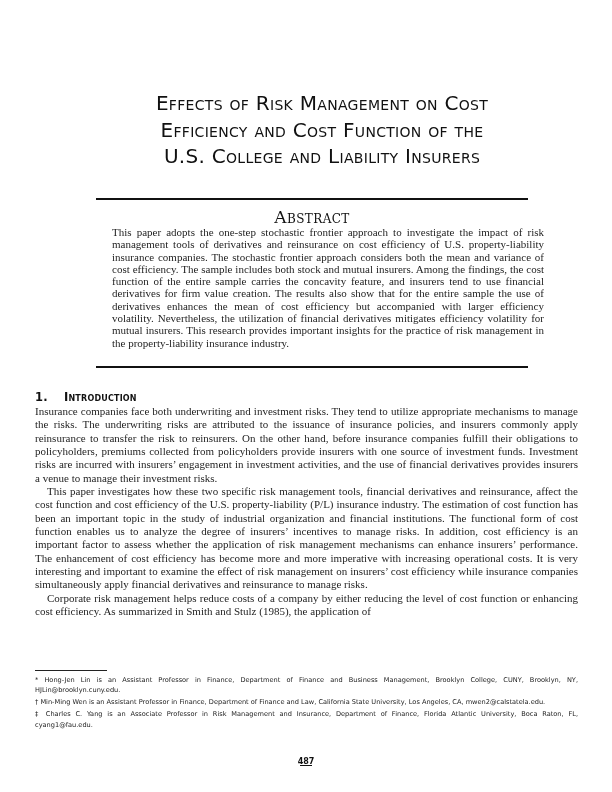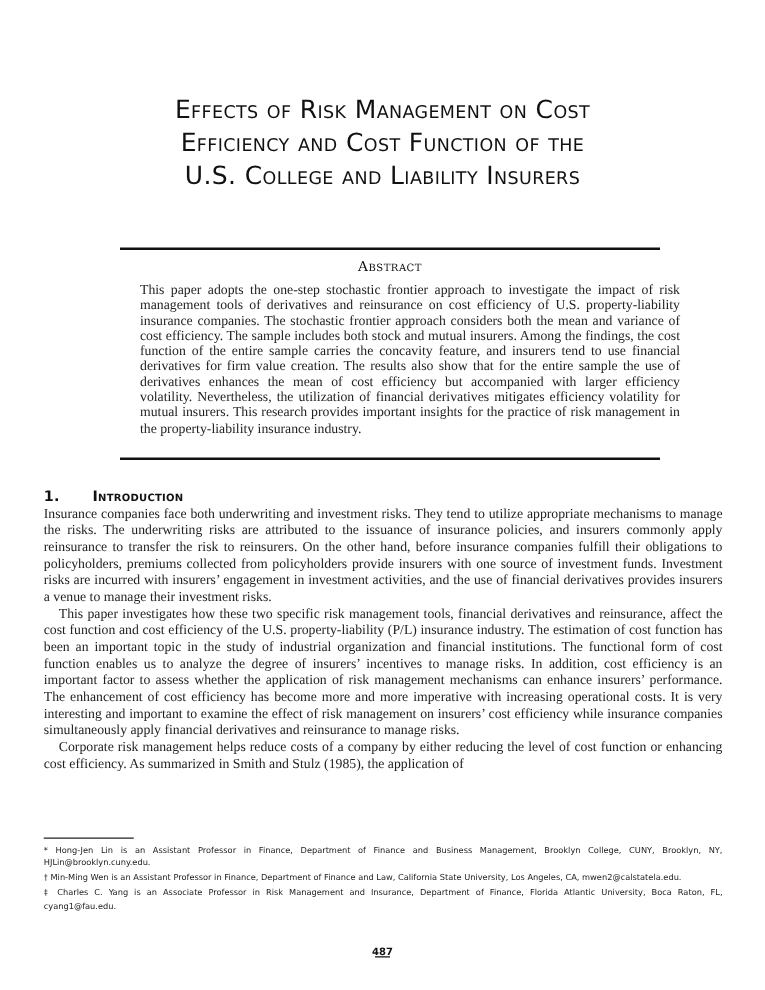--- a/index.html
+++ b/index.html
@@ -21,21 +21,21 @@
     }
     .authors sup { font-size: 7px; vertical-align: 4px; line-height: 0; }
 
     .rule { position: absolute; background: #111; }
     .rule-top { left: 96px; top: 198px; width: 432px; height: 2px; }
     .rule-bottom { left: 96px; top: 366px; width: 432px; height: 2px; }
 
     .abstract-heading {
       position: absolute; left: 96px; top: 207px; width: 432px;
       text-align: center;
-      font-family: "DejaVu Serif", serif; font-size: 11px; font-variant: small-caps;
+      font-family: "DejaVu Serif", serif; font-size: 17px; font-variant: small-caps;
       letter-spacing: 0.4px; color: #111;
     }
     .abstract-body {
       position: absolute; left: 112px; top: 226px; width: 432px;
       font-family: Liberation Serif, serif; font-size: 11px; line-height: 12.3px;
       text-align: justify; color: #1e1e1e;
     }
 
     .section-heading {
       position: absolute; left: 35px; top: 390px;
@@ -62,37 +62,37 @@
       position: absolute; left: 276px; top: 757px; width: 60px; text-align: center;
       font-family: "DejaVu Sans", sans-serif; font-weight: bold; font-size: 8px; color: #111;
     }
     .page-number-rule { position: absolute; left: 300px; top: 765px; width: 12px; height: 1px; background: #111; }
   </style>
 </head>
 <body>
 
 <div class="page">
 
-  <h1 class="title" style="margin:0;">
+  <h1 class="title" style="margin:16px;">
     <div>Effects of Risk Management on Cost</div>
     <div>Efficiency and Cost Function of the</div>
     <div>U.S. College and Liability Insurers</div>
   </h1>
 
 
   <div class="rule rule-top"></div>
 
   <div class="abstract-heading">Abstract</div>
   <div class="abstract-body">This paper adopts the one-step stochastic frontier approach to investigate the impact of risk management tools of derivatives and reinsurance on cost efficiency of U.S. property-liability insurance companies. The stochastic frontier approach considers both the mean and variance of cost efficiency. The sample includes both stock and mutual insurers. Among the findings, the cost function of the entire sample carries the concavity feature, and insurers tend to use financial derivatives for firm value creation. The results also show that for the entire sample the use of derivatives enhances the mean of cost efficiency but accompanied with larger efficiency volatility. Nevertheless, the utilization of financial derivatives mitigates efficiency volatility for mutual insurers. This research provides important insights for the practice of risk management in the property-liability insurance industry.</div>
 
   <div class="rule rule-bottom"></div>
 
   <div class="section-heading">
     <span>1.</span>
-    <span style="margin-left:22px;">Introduction</span>
+    <span style="margin-left:12px;">Introduction</span>
   </div>
 
   <div class="body-text">
     <p>Insurance companies face both underwriting and investment risks. They tend to utilize appropriate mechanisms to manage the risks. The underwriting risks are attributed to the issuance of insurance policies, and insurers commonly apply reinsurance to transfer the risk to reinsurers. On the other hand, before insurance companies fulfill their obligations to policyholders, premiums collected from policyholders provide insurers with one source of investment funds. Investment risks are incurred with insurers’ engagement in investment activities, and the use of financial derivatives provides insurers a venue to manage their investment risks.</p>
     <p>This paper investigates how these two specific risk management tools, financial derivatives and reinsurance, affect the cost function and cost efficiency of the U.S. property-liability (P/L) insurance industry. The estimation of cost function has been an important topic in the study of industrial organization and financial institutions. The functional form of cost function enables us to analyze the degree of insurers’ incentives to manage risks. In addition, cost efficiency is an important factor to assess whether the application of risk management mechanisms can enhance insurers’ performance. The enhancement of cost efficiency has become more and more imperative with increasing operational costs. It is very interesting and important to examine the effect of risk management on insurers’ cost efficiency while insurance companies simultaneously apply financial derivatives and reinsurance to manage risks.</p>
     <p>Corporate risk management helps reduce costs of a company by either reducing the level of cost function or enhancing cost efficiency. As summarized in Smith and Stulz (1985), the application of</p>
   </div>
 
   <div class="footnote-rule"></div>
   <div class="footnotes">

